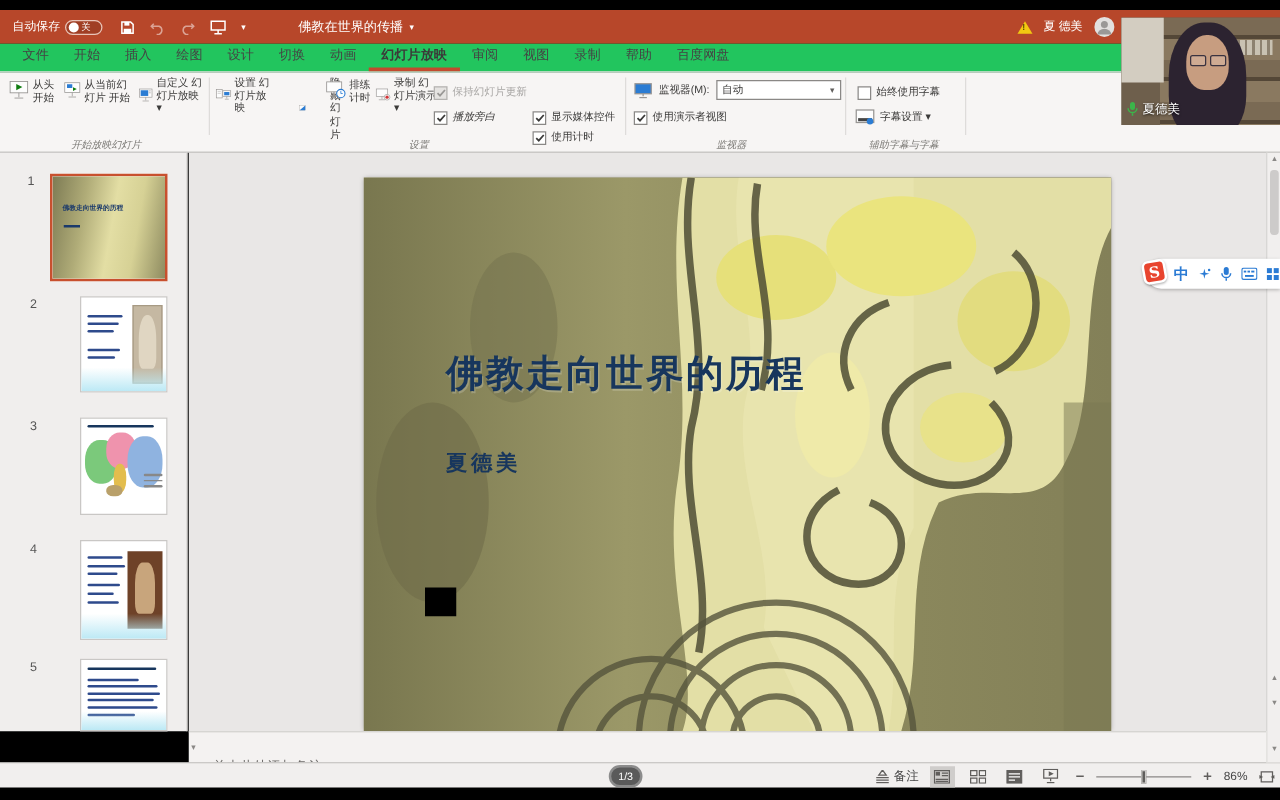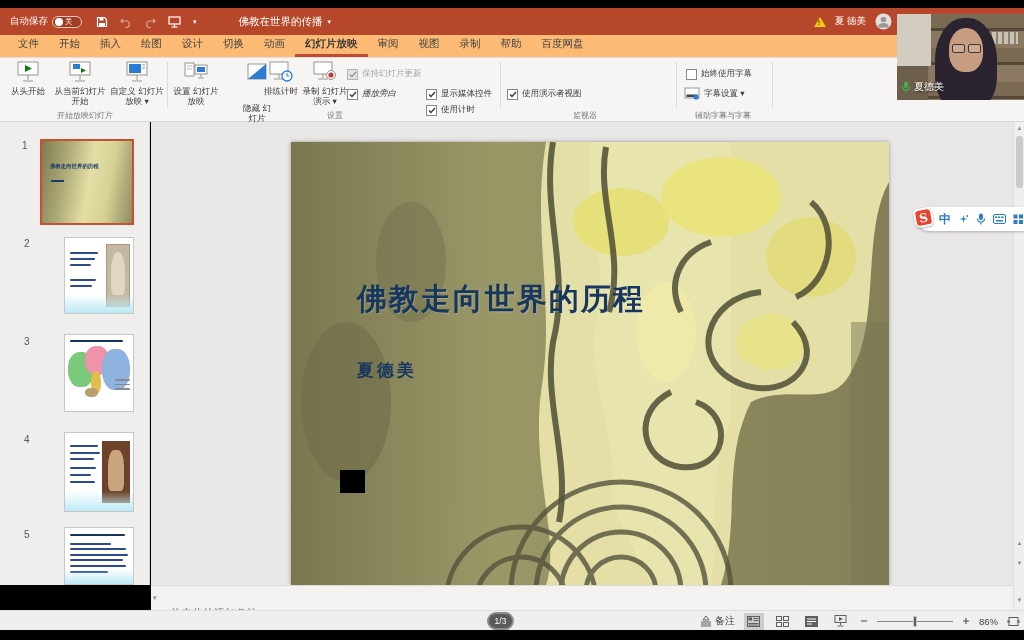--- a/index.html
+++ b/index.html
@@ -15,28 +15,28 @@
   .qat { display:flex; align-items:center; gap:12px; margin-left:14px; }
   .qat .dim { opacity:.5; }
   .doc-title { margin-left:42px; font-size:10.5px; display:flex; align-items:center; gap:5px; white-space:nowrap; }
   .searchbox { position:absolute; left:390px; top:4px; width:258px; height:19px; background:#f6d9cb; border-radius:3px; display:flex; align-items:center; gap:6px; padding:0 8px; color:#6d4537; font-size:9.5px; }
   .tb-right { position:absolute; right:132px; top:0; height:27px; display:flex; align-items:center; gap:9px; }
   .warn-tri { width:0; height:0; border-left:6px solid transparent; border-right:6px solid transparent; border-bottom:10px solid #f2c811; position:relative; }
   .warn-tri span { position:absolute; left:-2px; top:2px; font-size:7px; color:#5c4a00; font-weight:bold; }
   .tb-user { font-size:9.5px; color:#fff; white-space:nowrap; }
 
   
-  .tabrow { position:absolute; top:35px; left:0; width:1024px; height:23px; background:#fdba74; display:flex; align-items:flex-end; gap:0; padding-left:8px; border-bottom:1px solid #e1dfdd; }
+  .tabrow { position:absolute; top:35px; left:0; width:1024px; height:23px; background:#22c55e; display:flex; align-items:flex-end; gap:0; padding-left:8px; border-bottom:1px solid #e1dfdd; }
   .tab { font-size:10.5px; color:#444; padding:4px 10px 6px; white-space:nowrap; }
   .tab.active { color:#3b3a39; font-weight:bold; border-bottom:3px solid #c24a2e; padding-bottom:3px; }
 
   
   .ribbon { position:absolute; top:58px; left:0; width:1024px; height:64px; background:#f7f5f4; border-bottom:1px solid #d8d6d4; }
-  .rbtn { position:absolute; top:3px; display:flex; flex-direction:column; align-items:center; gap:2px; font-size:8.5px; color:#3b3a39; text-align:center; line-height:1.2; }
-  .glabel { position:absolute; top:52px; font-size:8px; color:#7a7874; text-align:center; }
+  .rbtn { position:absolute; top:3px; display:flex; align-items:center; gap:2px; font-size:8.5px; color:#3b3a39; line-height:1.2; }
+  .glabel { position:absolute; top:52px; font-size:8px; color:#7a7874; text-align:center;font-style:italic; }
   .vsep { position:absolute; top:4px; width:1px; height:46px; background:#dedcda; }
   .cb-item { position:absolute; display:flex; align-items:center; gap:4px; font-size:8.5px; color:#3b3a39; white-space:nowrap; }
   .cb { width:11px; height:11px; border:1px solid #8a8886; background:#fff; display:flex; align-items:center; justify-content:center; }
   .cb-item.disabled { color:#a8a6a4; }
   .cb-item.disabled .cb { background:#e5e3e1; border-color:#b5b3b1; }
   .mon-row { position:absolute; left:507px; top:6px; display:flex; align-items:center; gap:5px; font-size:8.5px; color:#3b3a39; }
   .mon-select { width:100px; height:16px; background:#fff; border:1px solid #8a8886; display:flex; align-items:center; justify-content:space-between; padding:0 4px; font-size:8.5px; }
   .arrow-dn { font-size:7px; color:#605e5c; }
 
   
@@ -269,20 +269,32 @@
       <span class="cb">
           <svg width="8" height="7" viewBox="0 0 8 7">
             <path d="M1 3.5 L3 5.5 L7 1" stroke="#3b3a39" fill="none" stroke-width="1.4"></path>
           </svg>
         </span>
       <span>显示媒体控件</span>
     </label>
     <div class="glabel" style="left:300px; width:70px;">设置</div>
     <div class="vsep" style="left:500px;"></div>
 
+    <div class="mon-row">
+      <svg width="15" height="13" viewBox="0 0 15 13">
+          <rect x="1" y="1" width="13" height="8" fill="#2b7cd3" stroke="#979593"></rect>
+          <line x1="7.5" y1="9" x2="7.5" y2="11" stroke="#979593"></line>
+          <line x1="4.5" y1="12" x2="10.5" y2="12" stroke="#979593"></line>
+        </svg>
+      <span>监视器(M):</span>
+      <span class="mon-select">
+        <span>自动</span>
+        <span class="arrow-dn">▾</span>
+      </span>
+    </div>
     <label class="cb-item" style="left:507px; top:30px;">
       <span class="cb">
           <svg width="8" height="7" viewBox="0 0 8 7">
             <path d="M1 3.5 L3 5.5 L7 1" stroke="#3b3a39" fill="none" stroke-width="1.4"></path>
           </svg>
         </span>
       <span>使用演示者视图</span>
     </label>
     <div class="glabel" style="left:545px; width:80px;text-align:center;">监视器</div>
     <div class="vsep" style="left:676px;"></div>

